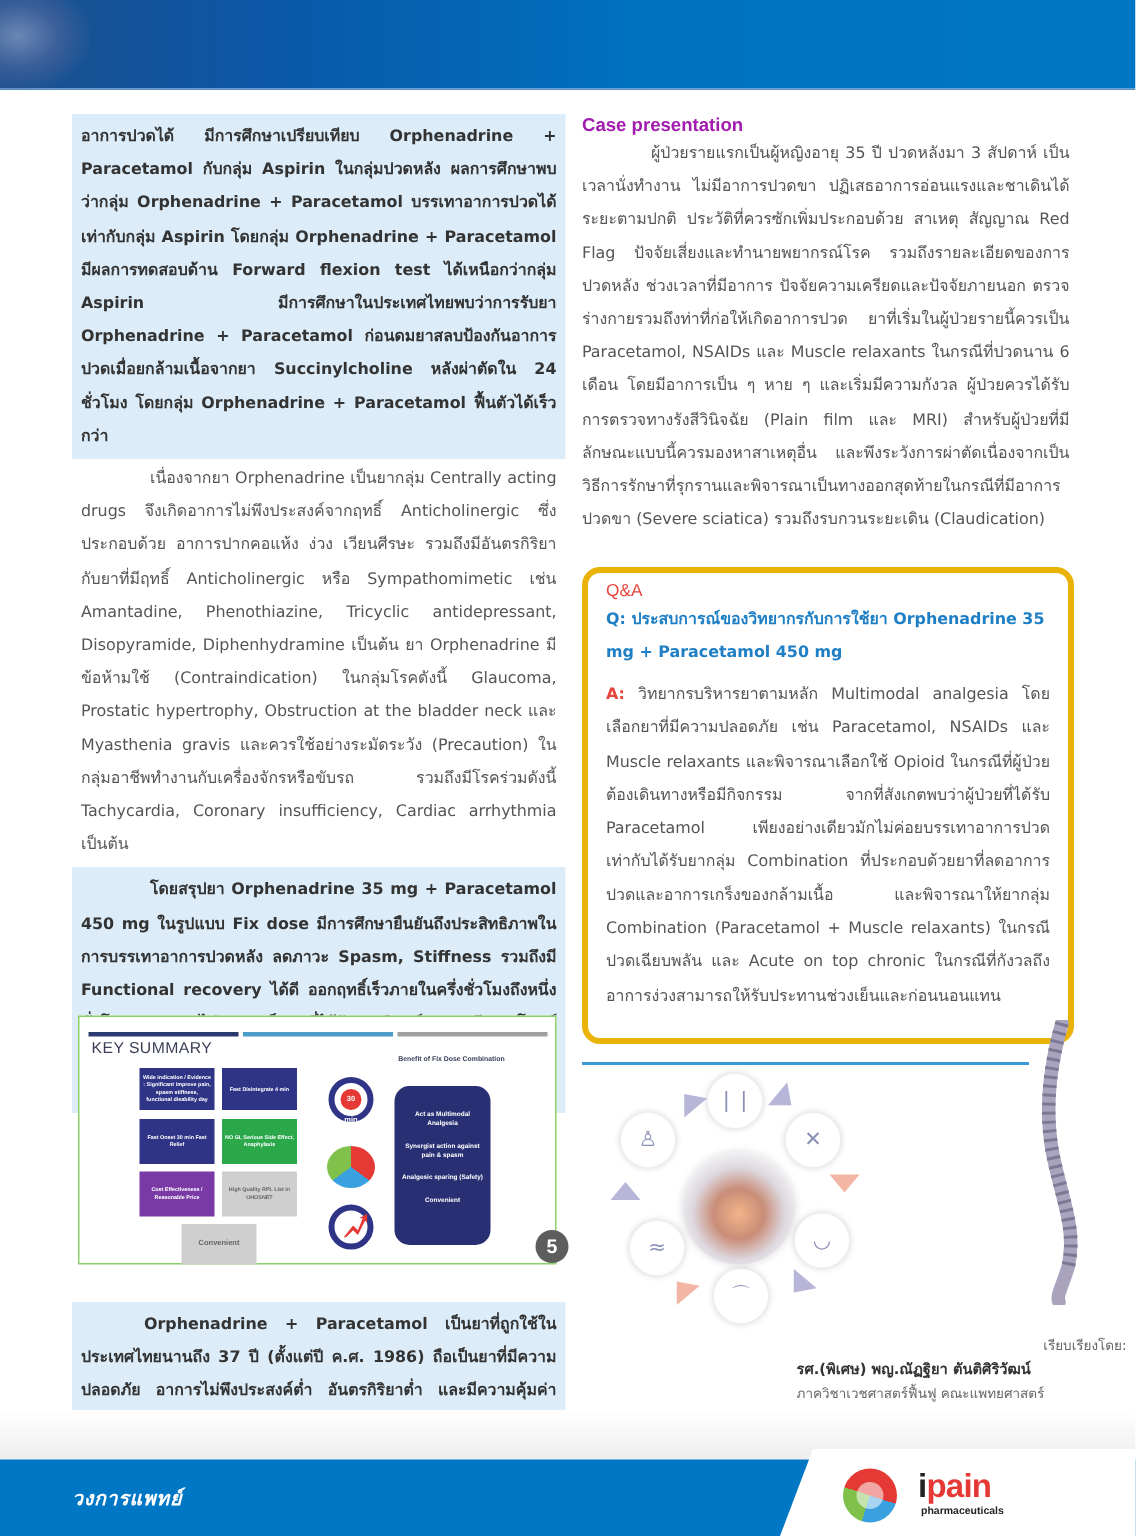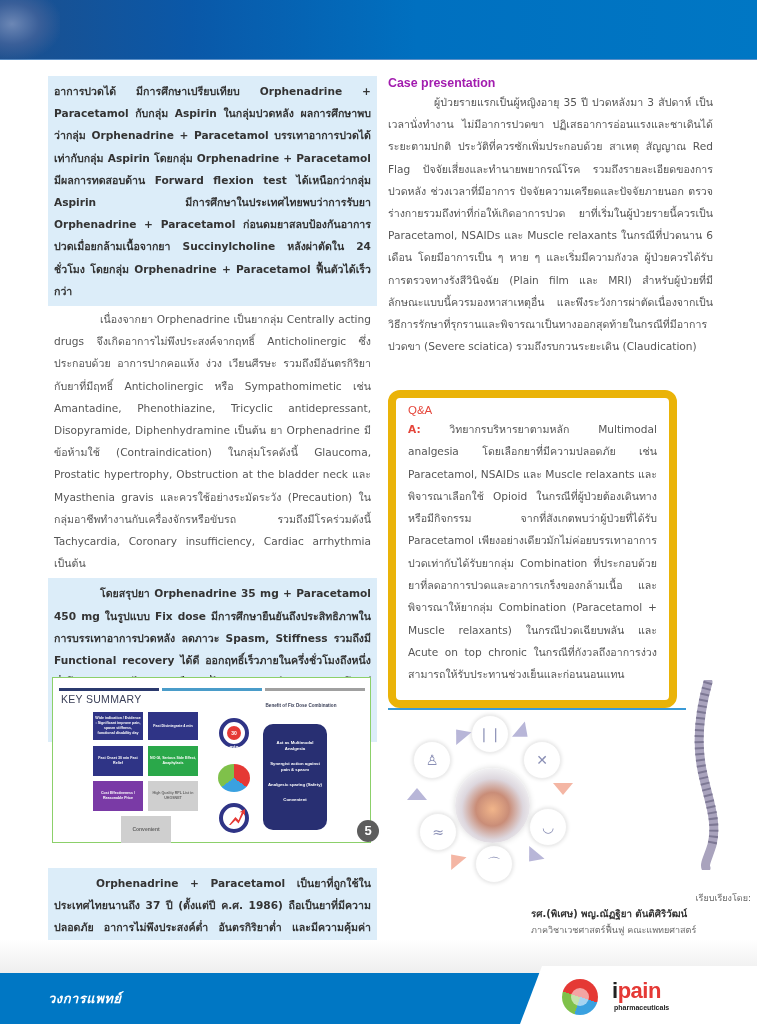--- a/index.html
+++ b/index.html
@@ -56,22 +56,22 @@
   .fig-benefit-box div { margin-bottom: 9px; }
   .fig-num {
     position: absolute; left: 304px; top: 142px; width: 22px; height: 22px; border-radius: 50%;
     background: #5d5d5d; color: #fff; font-size: 13px; font-weight: bold; text-align: center; line-height: 22px;
     font-family: "Liberation Sans", sans-serif;
   }
 
   .case-title { font-size: 12.4px; font-weight: bold; color: #a21caf; font-family: "Liberation Sans", sans-serif; margin-bottom: 1px; }
 
   .qa-box {
-    position: absolute; left: 388px; top: 390px; width: 289px; height: 318px;
-    border: 8px solid #eab308; border-radius: 12px; padding: 6px 12px 0 12px;
+    position: absolute; left: 388px; top: 378px; width: 328px; height: 318px;
+    border: 4px solid #eab308; border-radius: 12px; padding: 6px 12px 0 12px;
   }
   .qa-title { color: #e5463b; font-size: 11.5px; font-family: "Liberation Sans", sans-serif; margin-bottom: 2px; }
   .qa-q { color: #1f7fc5; font-size: 10.6px; line-height: 22px; font-weight: bold; margin-bottom: 6px; }
   .qa-a { font-size: 10.6px; line-height: 22.3px; text-align: justify; color: #555; }
   .qa-a-label { color: #e5463b; font-weight: bold; }
 
   .infographic { position: absolute; left: 405px; top: 713px; width: 165px; height: 175px; }
   .ring-node {
     position: absolute; width: 38px; height: 38px; border-radius: 50%; background: #fff;
     box-shadow: 0 0 4px rgba(0,0,0,0.15); border: 1px solid #eee;
@@ -163,20 +163,21 @@
   <div class="para hl bold indent" style="text-indent:42px;">Orphenadrine + Paracetamol เป็นยาที่ถูกใช้ในประเทศไทยนานถึง 37 ปี (ตั้งแต่ปี ค.ศ. 1986) ถือเป็นยาที่มีความปลอดภัย อาการไม่พึงประสงค์ต่ำ อันตรกิริยาต่ำ และมีความคุ้มค่า (Cost-effectiveness)</div>
 </div>
 
 <div class="col-right">
   <div class="case-title">Case presentation</div>
   <div class="para indent plain" style="padding:0;">ผู้ป่วยรายแรกเป็นผู้หญิงอายุ 35 ปี ปวดหลังมา 3 สัปดาห์ เป็นเวลานั่งทำงาน ไม่มีอาการปวดขา ปฏิเสธอาการอ่อนแรงและชาเดินได้ระยะตามปกติ ประวัติที่ควรซักเพิ่มประกอบด้วย สาเหตุ สัญญาณ Red Flag ปัจจัยเสี่ยงและทำนายพยากรณ์โรค รวมถึงรายละเอียดของการปวดหลัง ช่วงเวลาที่มีอาการ ปัจจัยความเครียดและปัจจัยภายนอก ตรวจร่างกายรวมถึงท่าที่ก่อให้เกิดอาการปวด ยาที่เริ่มในผู้ป่วยรายนี้ควรเป็น Paracetamol, NSAIDs และ Muscle relaxants ในกรณีที่ปวดนาน 6 เดือน โดยมีอาการเป็น ๆ หาย ๆ และเริ่มมีความกังวล ผู้ป่วยควรได้รับการตรวจทางรังสีวินิจฉัย (Plain film และ MRI) สำหรับผู้ป่วยที่มีลักษณะแบบนี้ควรมองหาสาเหตุอื่น และพึงระวังการผ่าตัดเนื่องจากเป็นวิธีการรักษาที่รุกรานและพิจารณาเป็นทางออกสุดท้ายในกรณีที่มีอาการปวดขา (Severe sciatica) รวมถึงรบกวนระยะเดิน (Claudication)</div>
 </div>
 
 <div class="qa-box">
   <div class="qa-title">Q&amp;A</div>
+  <div class="qa-q">Q: ประสบการณ์ของวิทยากรกับการใช้ยา Orphenadrine 35 mg + Paracetamol 450 mg</div>
   <div class="qa-a">
     <span class="qa-a-label">A:</span><span> วิทยากรบริหารยาตามหลัก Multimodal analgesia โดยเลือกยาที่มีความปลอดภัย เช่น Paracetamol, NSAIDs และ Muscle relaxants และพิจารณาเลือกใช้ Opioid ในกรณีที่ผู้ป่วยต้องเดินทางหรือมีกิจกรรม จากที่สังเกตพบว่าผู้ป่วยที่ได้รับ Paracetamol เพียงอย่างเดียวมักไม่ค่อยบรรเทาอาการปวดเท่ากับได้รับยากลุ่ม Combination ที่ประกอบด้วยยาที่ลดอาการปวดและอาการเกร็งของกล้ามเนื้อ และพิจารณาให้ยากลุ่ม Combination (Paracetamol + Muscle relaxants) ในกรณีปวดเฉียบพลัน และ Acute on top chronic ในกรณีที่กังวลถึงอาการง่วงสามารถให้รับประทานช่วงเย็นและก่อนนอนแทน</span>
   </div>
 </div>
 <div class="connector-line"></div>
 
 <div class="infographic">
   <div class="ring-node" style="left:66px;top:2px;">❘❘</div>
   <div class="ring-node" style="left:118px;top:28px;">✕</div>
   <div class="ring-node" style="left:124px;top:95px;">◡</div>

